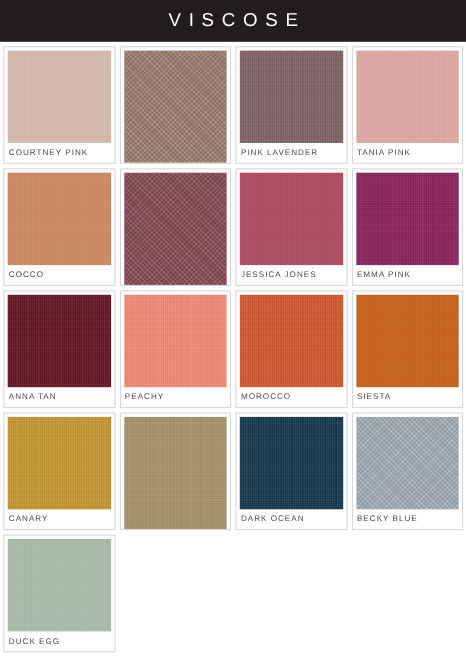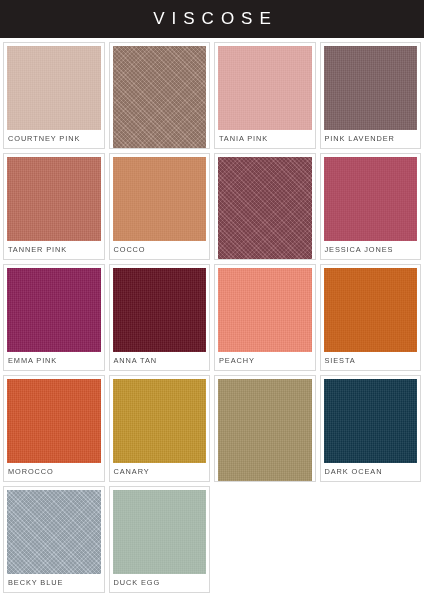--- a/index.html
+++ b/index.html
@@ -106,30 +106,26 @@
 
   <div class="grid">
       <div class="card">
         <div class="chip soft" style="background: rgb(214, 187, 174);"></div>
         <div class="label">COURTNEY PINK</div>
       </div>
       <div class="card">
         <div class="chip coarse" style="background: rgb(165, 133, 118);"></div>
       </div>
       <div class="card">
-        <div class="chip soft" style="background: rgb(223, 169, 165);"></div>
-        <div class="label">TANIA PINK</div>
-      </div>
-      <div class="card">
         <div class="chip" style="background: rgb(127, 99, 101);"></div>
         <div class="label">PINK LAVENDER</div>
       </div>
       <div class="card">
-        <div class="chip" style="background: rgb(189, 111, 94);"></div>
-        <div class="label">TANNER PINK</div>
+        <div class="chip soft" style="background: rgb(223, 169, 165);"></div>
+        <div class="label">TANIA PINK</div>
       </div>
       <div class="card">
         <div class="chip soft" style="background: rgb(204, 138, 98);"></div>
         <div class="label">COCCO</div>
       </div>
       <div class="card">
         <div class="chip coarse" style="background: rgb(142, 79, 89);"></div>
       </div>
       <div class="card">
         <div class="chip soft" style="background: rgb(177, 77, 99);"></div>
@@ -141,26 +137,26 @@
       </div>
       <div class="card">
         <div class="chip" style="background: rgb(100, 20, 36);"></div>
         <div class="label">ANNA TAN</div>
       </div>
       <div class="card">
         <div class="chip" style="background: rgb(240, 138, 117);"></div>
         <div class="label">PEACHY</div>
       </div>
       <div class="card">
+        <div class="chip" style="background: rgb(210, 87, 47);"></div>
+        <div class="label">MOROCCO</div>
+      </div>
+      <div class="card">
         <div class="chip soft" style="background: rgb(201, 100, 30);"></div>
         <div class="label">SIESTA</div>
-      </div>
-      <div class="card">
-        <div class="chip" style="background: rgb(210, 87, 47);"></div>
-        <div class="label">MOROCCO</div>
       </div>
       <div class="card">
         <div class="chip" style="background: rgb(194, 149, 47);"></div>
         <div class="label">CANARY</div>
       </div>
       <div class="card">
         <div class="chip" style="background: rgb(165, 146, 104);"></div>
       </div>
       <div class="card">
         <div class="chip" style="background: rgb(19, 57, 76);"></div>

